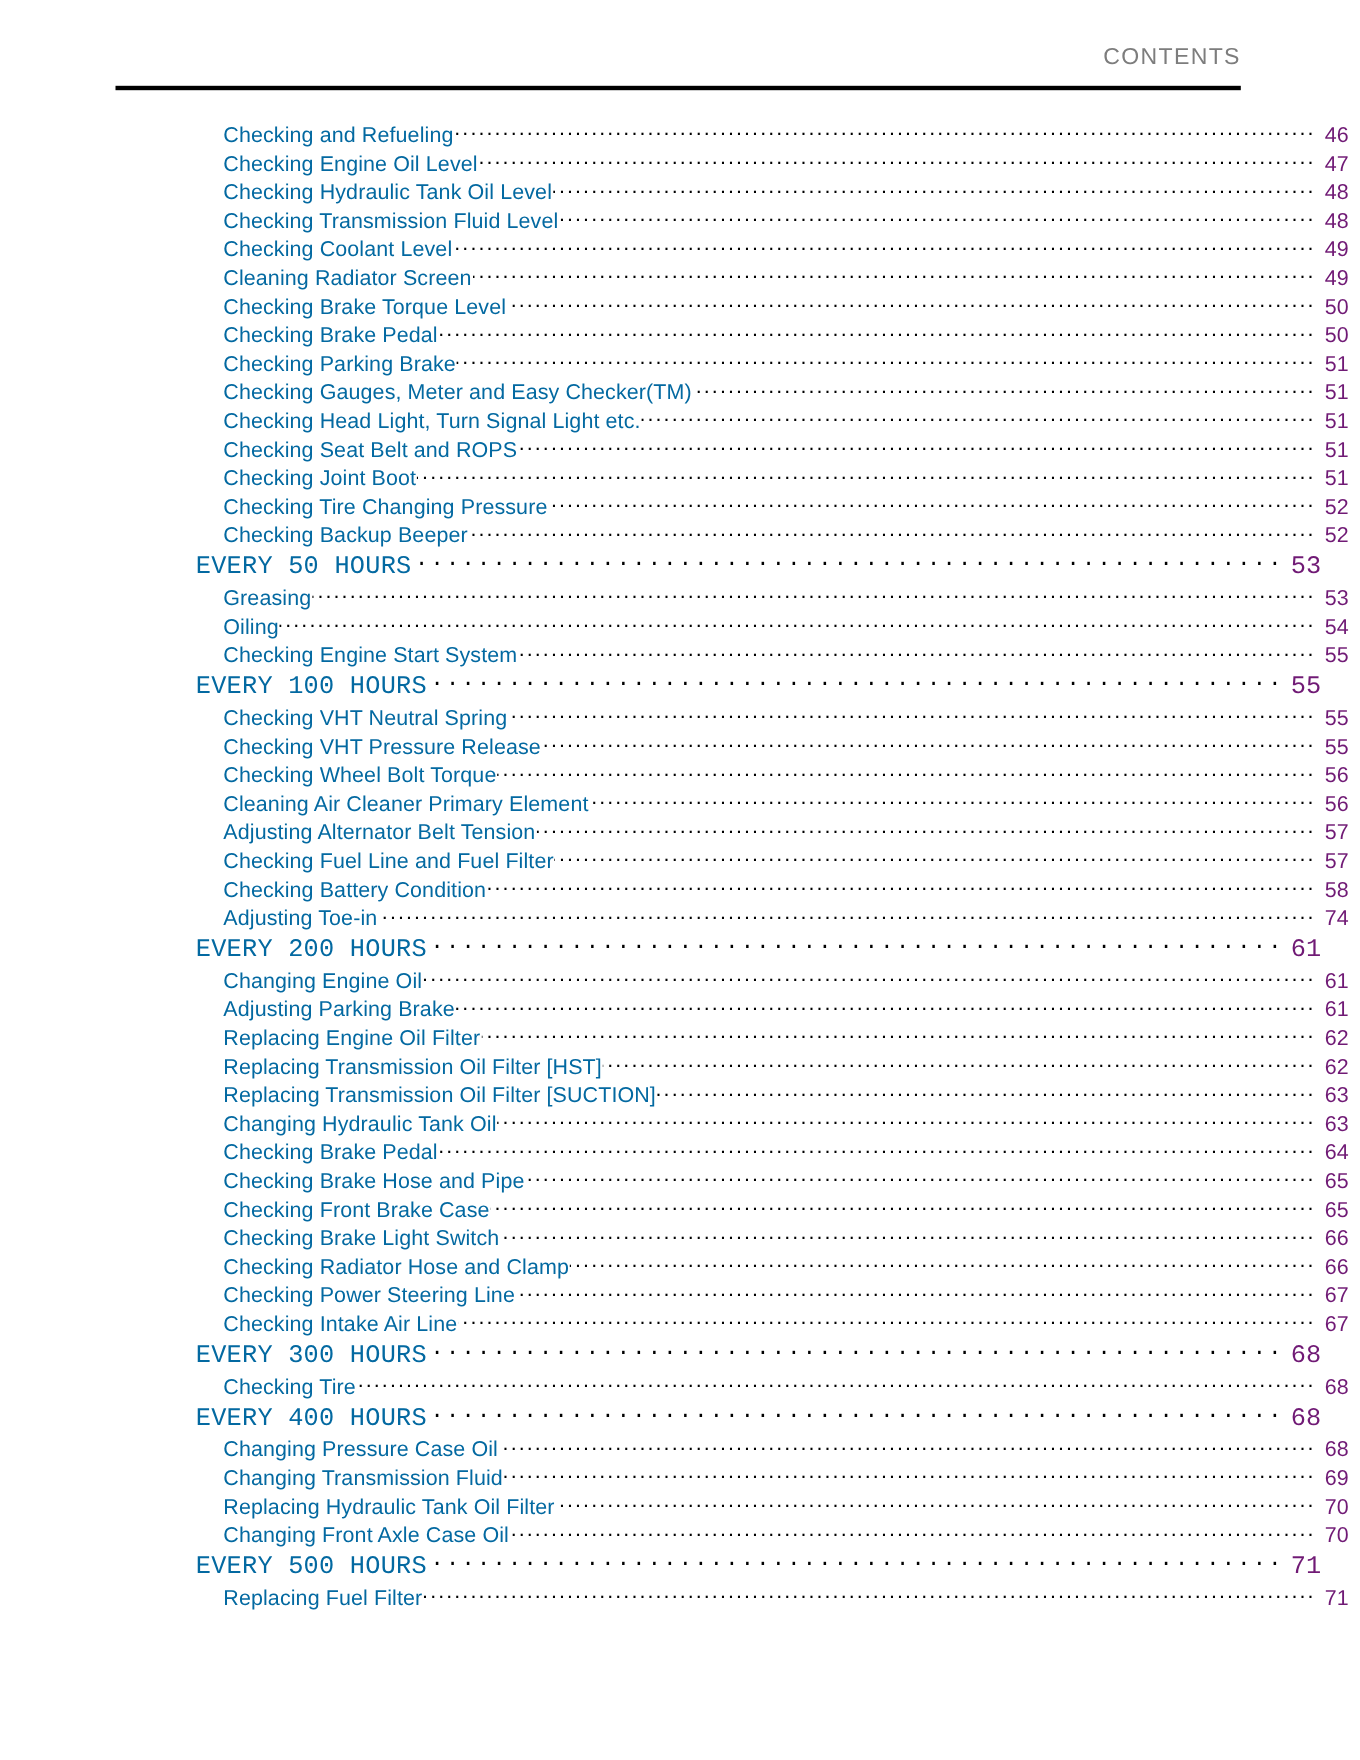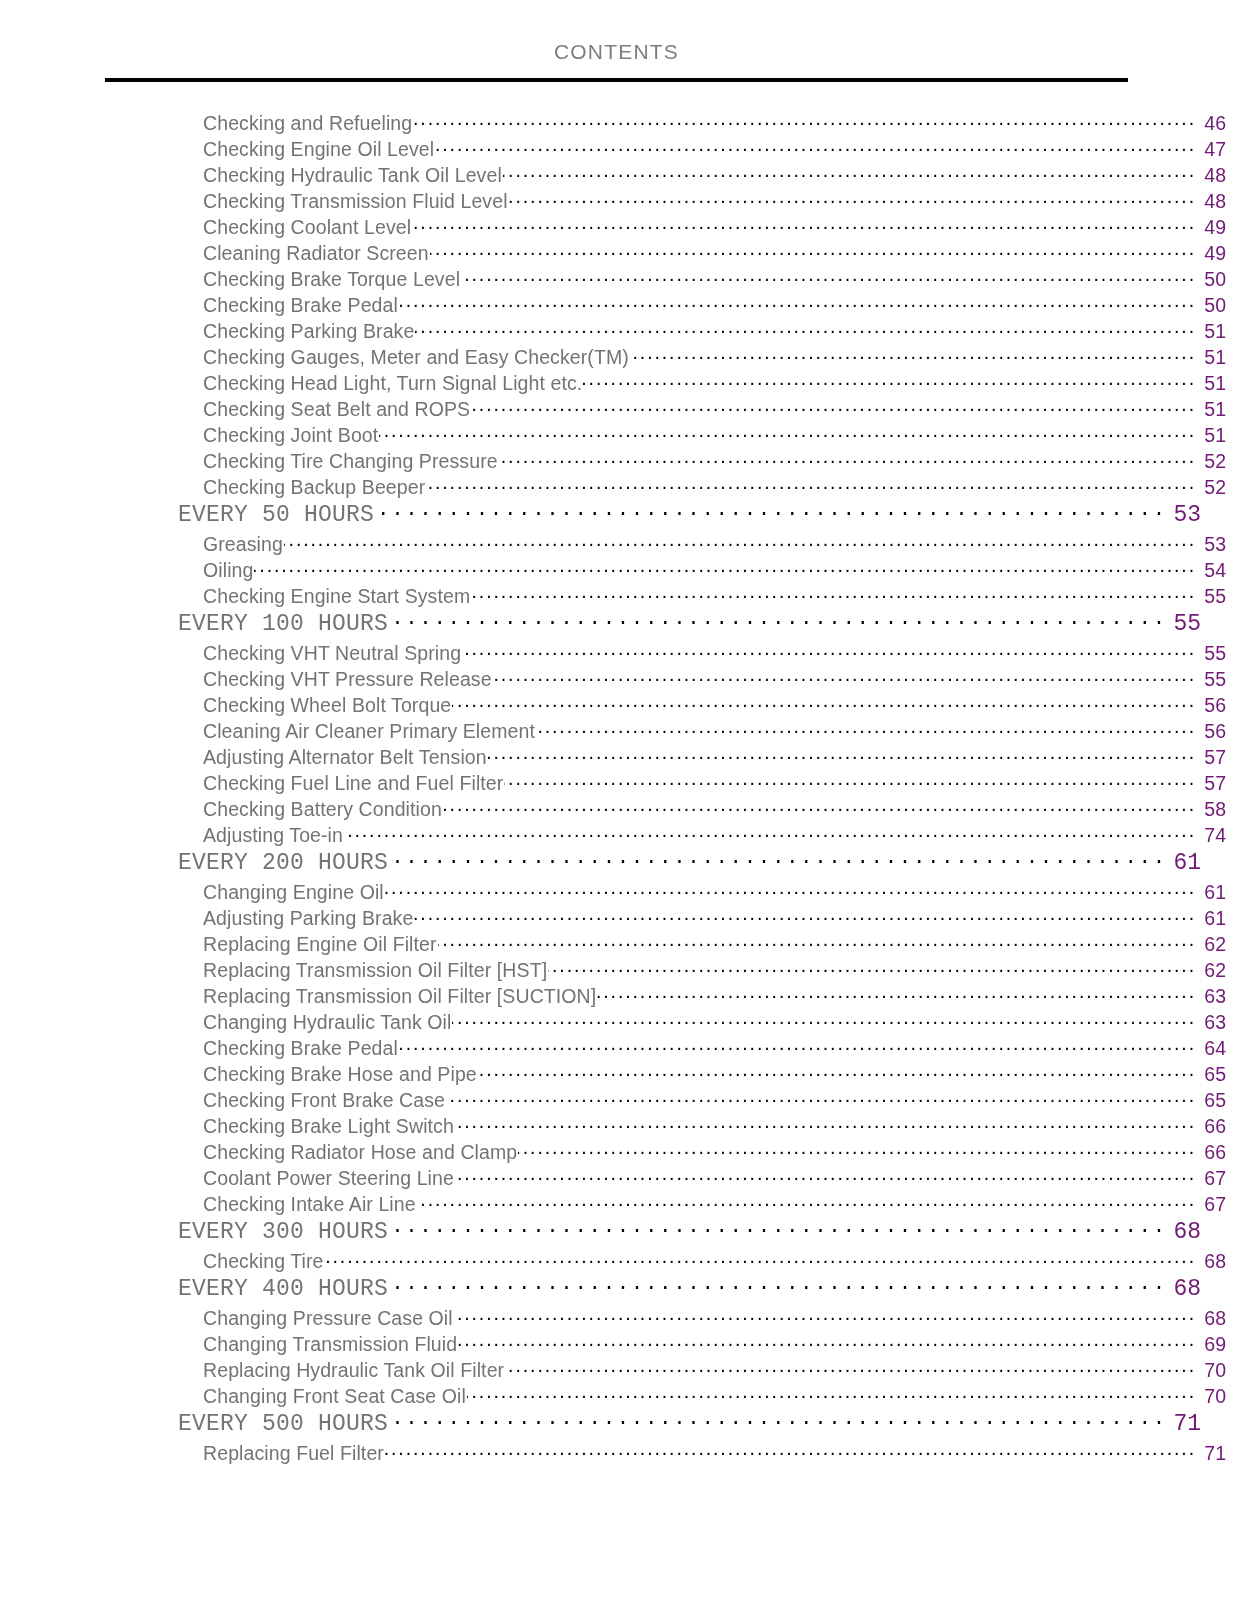--- a/index.html
+++ b/index.html
@@ -13,21 +13,21 @@
     height: 1600px;
     background: #ffffff;
     font-family: "Liberation Sans", sans-serif;
     overflow: hidden;
   }
   .header {
     position: absolute;
     top: 40px;
     left: 105px;
     width: 1023px;
-    text-align: center;
+    text-align: right;
   }
   .header-title {
     font-size: 21px;
     letter-spacing: 1.2px;
     color: #7d7d7d;
     font-family: "Liberation Sans", sans-serif;
   }
   .header-rule {
     position: absolute;
     top: 78px;
@@ -52,21 +52,21 @@
     padding-left: 98px;
     height: 26px;
   }
   .toc-row.level-section {
     padding-left: 73px;
     height: 31px;
     font-family: Liberation Mono, monospace;
   }
   .toc-label {
     font-size: 19.5px;
-    color: #737373;
+    color: #0369a1;
     flex: 0 0 auto;
     letter-spacing: 0.1px;
   }
   .level-section .toc-label {
     font-size: 23px;
     letter-spacing: 0.2px;
   }
   .toc-leader {
     flex: 1 1 auto;
     overflow: hidden;
@@ -307,21 +307,21 @@
         <span class="toc-label">Checking Brake Light Switch</span>
         <span class="toc-leader"></span>
         <span class="toc-page">66</span>
       </div>
       <div class="toc-row level-sub">
         <span class="toc-label">Checking Radiator Hose and Clamp</span>
         <span class="toc-leader"></span>
         <span class="toc-page">66</span>
       </div>
       <div class="toc-row level-sub">
-        <span class="toc-label">Coolant Power Steering Line</span>
+        <span class="toc-label">Checking Power Steering Line</span>
         <span class="toc-leader"></span>
         <span class="toc-page">67</span>
       </div>
       <div class="toc-row level-sub">
         <span class="toc-label">Checking Intake Air Line</span>
         <span class="toc-leader"></span>
         <span class="toc-page">67</span>
       </div>
       <div class="toc-row level-section">
         <span class="toc-label">EVERY 300 HOURS</span>
@@ -347,21 +347,21 @@
         <span class="toc-label">Changing Transmission Fluid</span>
         <span class="toc-leader"></span>
         <span class="toc-page">69</span>
       </div>
       <div class="toc-row level-sub">
         <span class="toc-label">Replacing Hydraulic Tank Oil Filter</span>
         <span class="toc-leader"></span>
         <span class="toc-page">70</span>
       </div>
       <div class="toc-row level-sub">
-        <span class="toc-label">Changing Front Seat Case Oil</span>
+        <span class="toc-label">Changing Front Axle Case Oil</span>
         <span class="toc-leader"></span>
         <span class="toc-page">70</span>
       </div>
       <div class="toc-row level-section">
         <span class="toc-label">EVERY 500 HOURS</span>
         <span class="toc-leader"></span>
         <span class="toc-page">71</span>
       </div>
       <div class="toc-row level-sub">
         <span class="toc-label">Replacing Fuel Filter</span>

